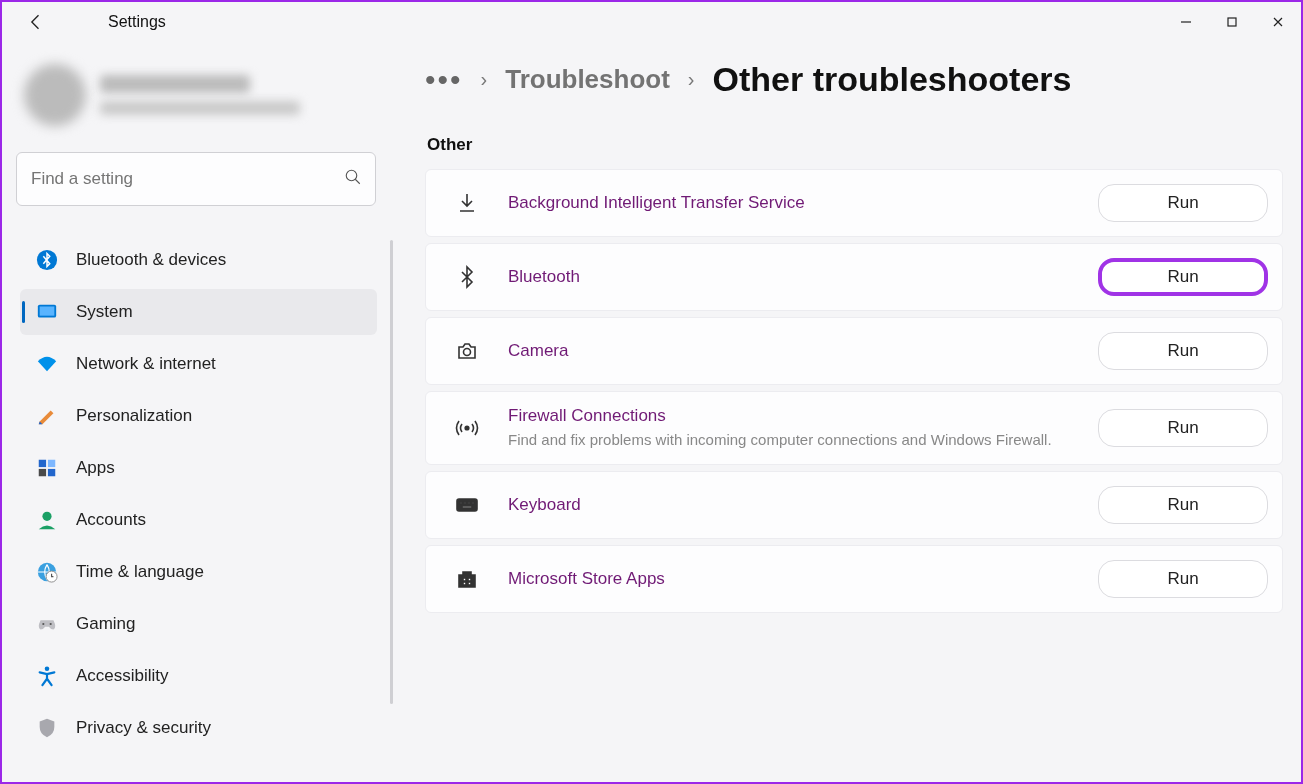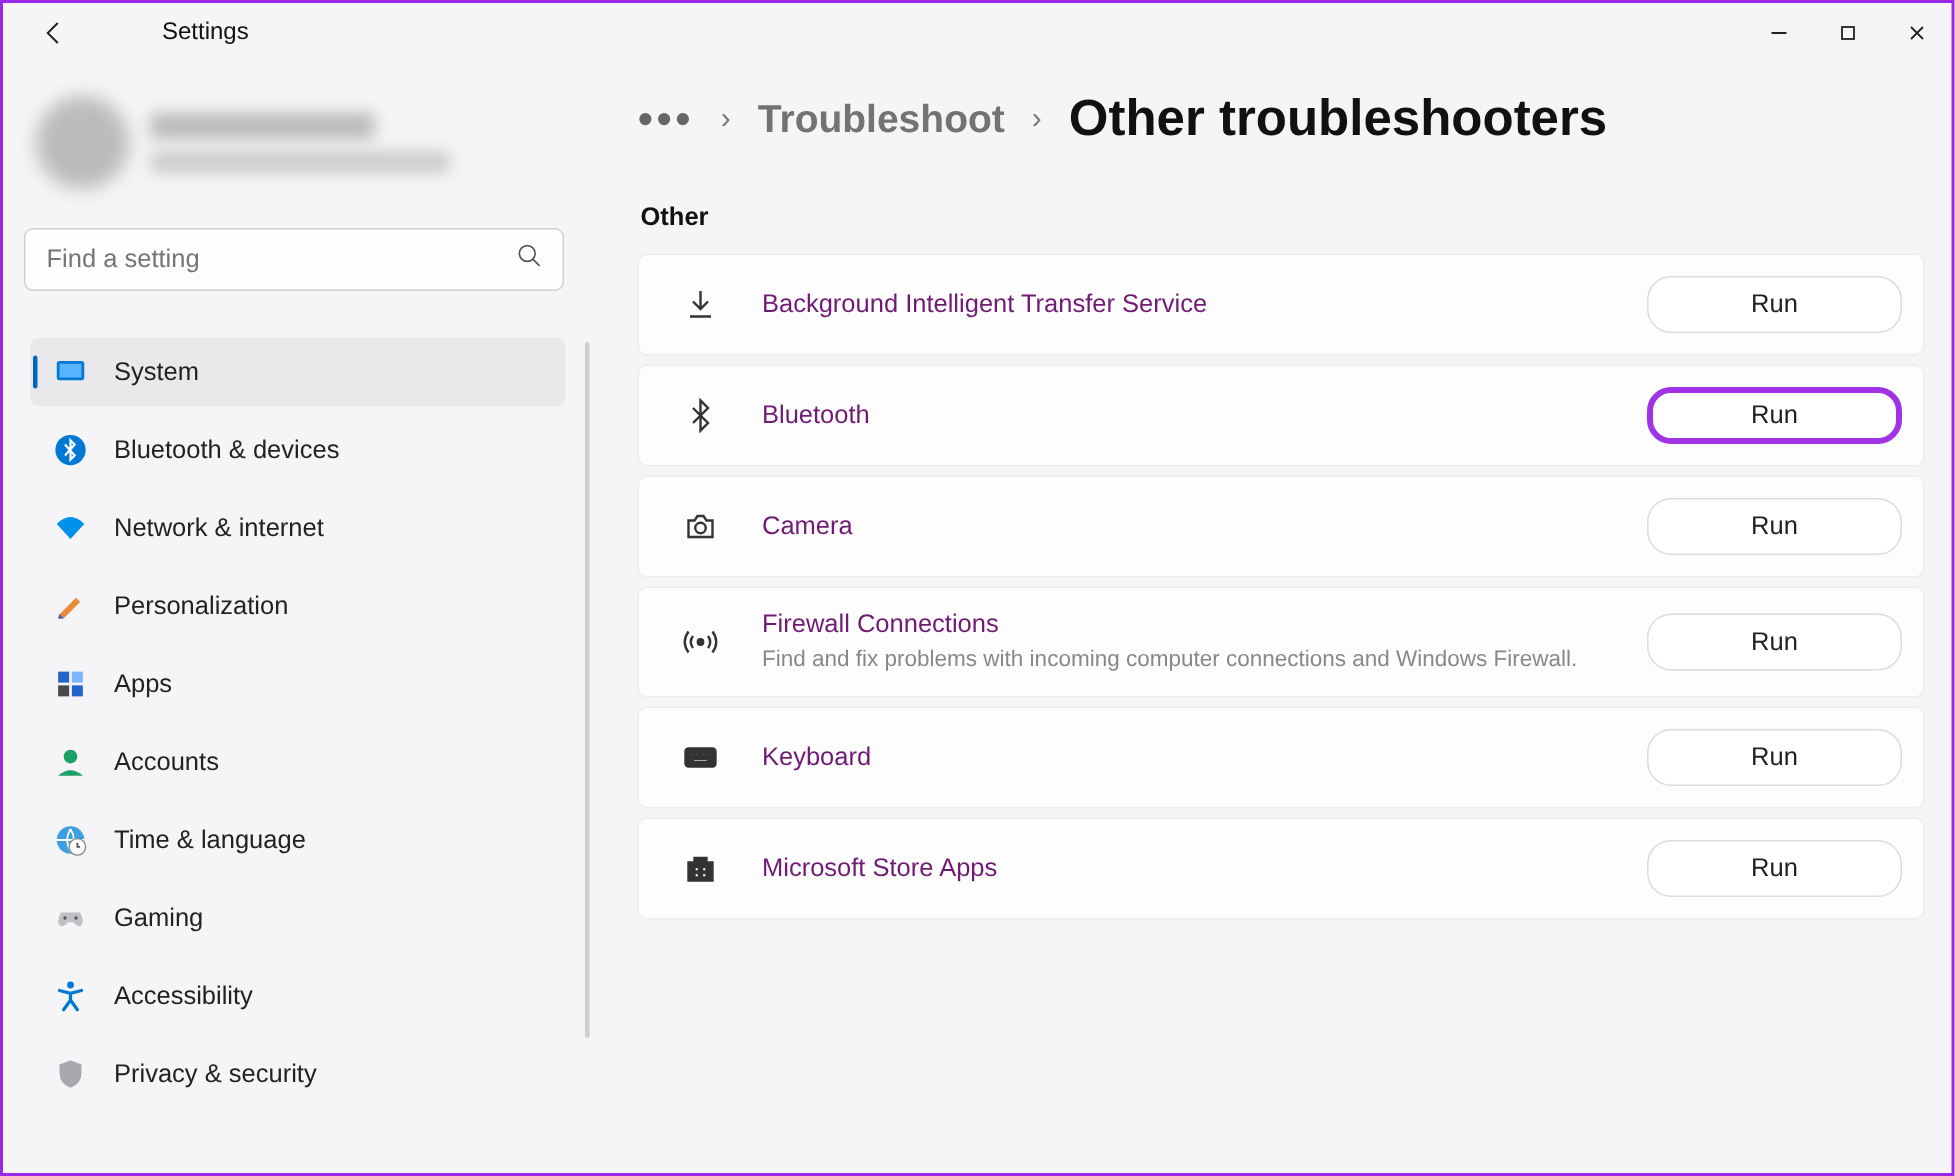--- a/index.html
+++ b/index.html
@@ -16,21 +16,21 @@
 
 .sidebar { width:395px; padding:12px 0 0 14px; display:flex; flex-direction:column; }
 
 .profile { display:flex; align-items:center; padding:10px 8px 26px 8px; gap:14px; }
 .avatar { width:62px; height:62px; border-radius:50%; background:#bbb; filter:blur(6px); }
 .profile-txt { display:flex; flex-direction:column; }
 .profile-name { width:150px; height:18px; background:#bbb; filter:blur(5px); border-radius:4px; margin-bottom:8px; }
 .profile-mail { width:200px; height:14px; background:#c9c9c9; filter:blur(5px); border-radius:4px; }
 
 .search { position:relative; width:360px; }
-.search input { width:100%; height:42px; border:1px solid #d0d0d4; border-radius:6px; background:#fdfdfe; font-size:17px; padding:0 44px 0 14px; color:#555; outline:none; }
+.search input { width:100%; height:54px; border:1px solid #d0d0d4; border-radius:6px; background:#fdfdfe; font-size:17px; padding:0 44px 0 14px; color:#555; outline:none; }
 .search .sicon { position:absolute; right:14px; top:50%; transform:translateY(-50%); }
 .search .sicon svg { width:18px; height:18px; stroke:#555; fill:none; stroke-width:1.5; }
 
 .nav { margin-top:28px; display:flex; flex-direction:column; gap:0; width:365px; position:relative; }
 .nav::after { content:""; position:absolute; right:-12px; top:6px; bottom:50px; width:3px; background:#cfcfd3; border-radius:2px; }
 .nav-item { display:flex; align-items:center; gap:18px; height:46px; padding:0 16px; margin:3px 4px; border-radius:6px; font-size:17px; color:#222; cursor:pointer; position:relative; }
 .nav-item.active { background:#e9e9ec; }
 .nav-item.active::before { content:""; position:absolute; left:2px; top:12px; bottom:12px; width:3px; background:#0067c0; border-radius:2px; }
 .nav-ico { width:22px; height:22px; display:flex; align-items:center; justify-content:center; }
 .nav-ico svg { width:22px; height:22px; }
@@ -95,37 +95,37 @@
 
     <div class="search">
       <input type="text" placeholder="Find a setting" style="">
       <span class="sicon"><svg viewBox="0 0 24 24">
             <circle cx="10" cy="10" r="7"></circle>
             <line x1="15" y1="15" x2="21" y2="21"></line>
           </svg></span>
     </div>
 
     <div class="nav">
+      <div class="nav-item">
+        <span class="nav-ico">
+            <svg viewBox="0 0 24 24">
+              <circle cx="12" cy="12" r="11" fill="#0078d4"></circle>
+              <path d="M8 8 L15 16 L12 19 L12 5 L15 8 L8 16" stroke="#fff" stroke-width="1.6" fill="none"></path>
+            </svg>
+          </span>
+        <span>Bluetooth &amp; devices</span>
+      </div>
       <div class="nav-item active">
         <span class="nav-ico">
             <svg viewBox="0 0 24 24">
               <rect x="2" y="4" width="20" height="14" rx="2" fill="#0078d4"></rect>
               <rect x="4" y="6" width="16" height="10" fill="#59b4ff"></rect>
             </svg>
           </span>
         <span>System</span>
-      </div>
-      <div class="nav-item">
-        <span class="nav-ico">
-            <svg viewBox="0 0 24 24">
-              <circle cx="12" cy="12" r="11" fill="#0078d4"></circle>
-              <path d="M8 8 L15 16 L12 19 L12 5 L15 8 L8 16" stroke="#fff" stroke-width="1.6" fill="none"></path>
-            </svg>
-          </span>
-        <span>Bluetooth &amp; devices</span>
       </div>
       <div class="nav-item">
         <span class="nav-ico">
             <svg viewBox="0 0 24 24">
               <path d="M2 9 Q12 -1 22 9 L12 20 Z" fill="#0091ea"></path>
             </svg>
           </span>
         <span>Network &amp; internet</span>
       </div>
       <div class="nav-item">

